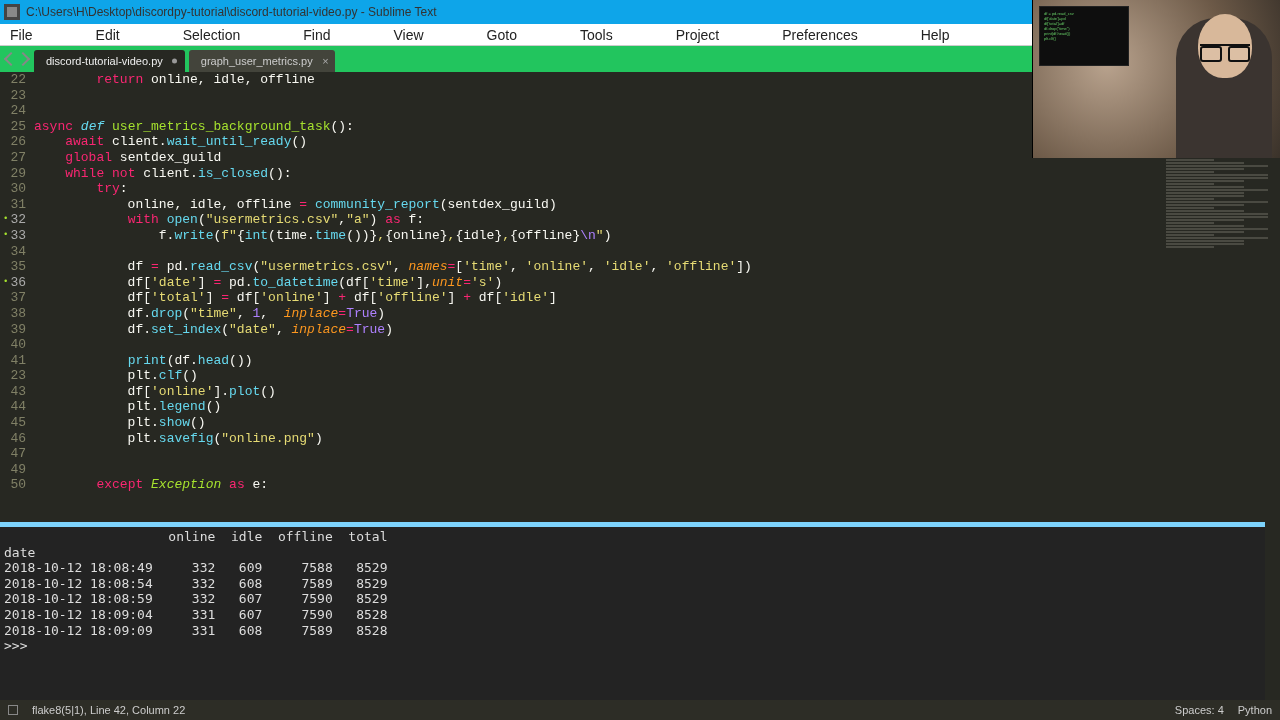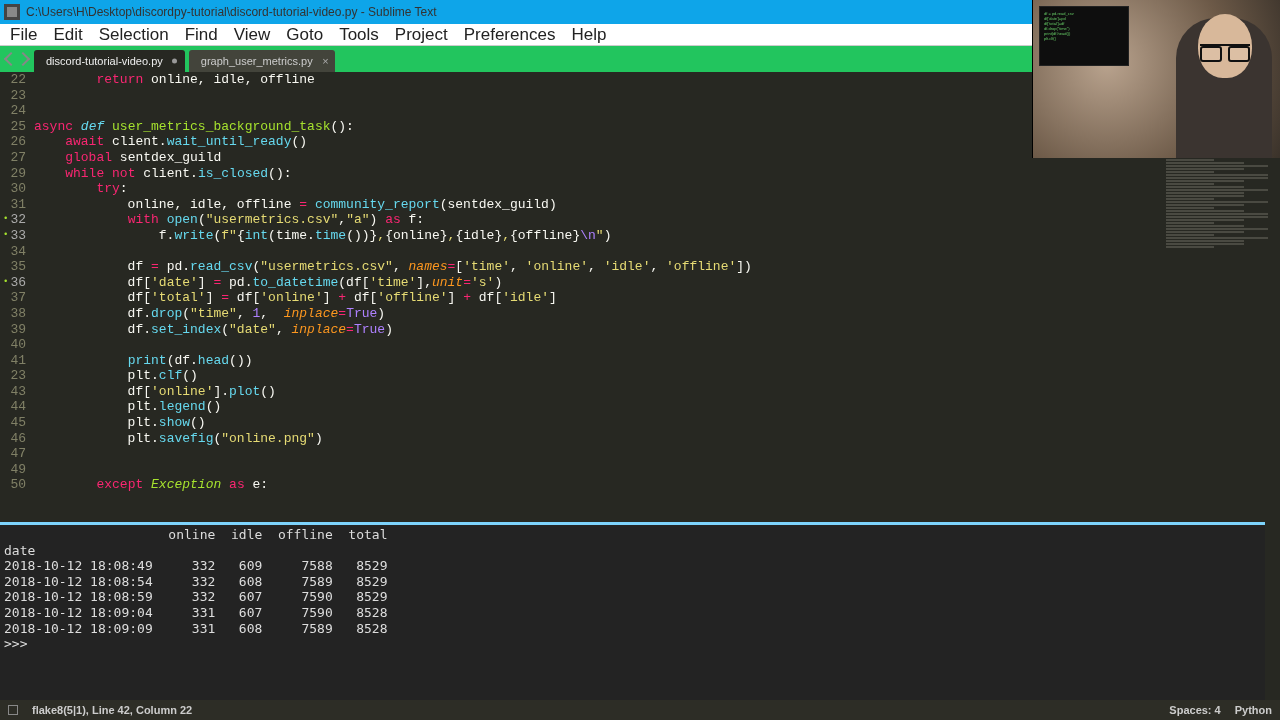--- a/index.html
+++ b/index.html
@@ -1,20 +1,20 @@
 <!DOCTYPE html>
 <html><head>
 <meta charset="utf-8">
 <style>
 * { margin:0; padding:0; box-sizing:border-box; }
 html,body { width:1280px; height:720px; overflow:hidden; font-family:"Segoe UI",Tahoma,sans-serif; background:#272822; }
 .titlebar { height:24px; background:#0ea5e9; display:flex; align-items:center; padding:0 4px; font-size:12px; color:#333; }
 .titlebar .icon { width:16px; height:16px; background:#444; margin-right:6px; display:inline-block; position:relative; }
 .titlebar .icon::after{content:"";position:absolute;inset:3px;background:#888;}
-.menubar { height:22px; background:#fff; display:flex; align-items:center; padding:0 2px; font-size:17px; color:#222; border-bottom:1px solid #ccc;}
+.menubar { height:22px; background:#fff; display:flex; align-items:center; padding:0 2px; font-size:14px; color:#222; border-bottom:1px solid #ccc;gap:47px;}
 .menubar .mitem { padding:2px 8px; cursor:default; }
 .tabstrip { height:26px; background:#22c55e; display:flex; align-items:flex-end; padding-left:4px; }
 .nav-arrows { display:flex; gap:2px; padding:3px 6px 3px 2px; align-self:center;}
 .nav-arrows span { width:10px;height:10px;border-left:2px solid #888;border-bottom:2px solid #888;display:inline-block;}
 .nav-arrows span:first-child{transform:rotate(45deg);}
 .nav-arrows span:last-child{transform:rotate(-135deg);}
 .tab { height:22px; background:#43443b; color:#ccc; font-size:11px; display:flex; align-items:center; padding:0 22px 0 12px; position:relative; border-radius:3px 3px 0 0; margin-right:4px; cursor:default;}
 .tab.active { background:#272822; color:#eee; }
 .tab .dot { width:5px;height:5px;border-radius:50%;background:#999;position:absolute;right:8px;top:50%;transform:translateY(-50%);}
 .tab .close { position:absolute; right:6px; top:50%; transform:translateY(-50%); font-size:11px; color:#aaa;}
@@ -33,23 +33,23 @@
 .fn{color:#66d9ef;}        
 .nm{color:#a6e22e;}        
 .num{color:#ae81ff;}       
 .str{color:#e6db74;}       
 .arg{color:#fd971f;font-style:italic;} 
 .op{color:#f92672;}
 .const{color:#ae81ff;}
 .esc{color:#ae81ff;}
 .cls{color:#a6e22e;font-style:italic;}
 
-.console { position:absolute; left:0; right:15px; bottom:20px; height:178px; background:#232323; color:#ddd; font-family:Consolas,"Courier New",monospace; font-size:13px; line-height:15.6px; padding:2px 4px; border-top:3px solid #7dd3fc;}
+.console { position:absolute; left:0; right:15px; bottom:20px; height:178px; background:#232323; color:#ddd; font-family:Consolas,"Courier New",monospace; font-size:13px; line-height:15.6px; padding:2px 4px; border-top:5px solid #7dd3fc;}
 .console pre{white-space:pre;}
-.statusbar { position:absolute; bottom:0; left:0; right:0; height:20px; background:#2d2d26; color:#ccc; font-size:11px; display:flex; align-items:center; padding:0 8px; justify-content:space-between;font-weight:bold;}
+.statusbar { position:absolute; bottom:0; left:0; right:0; height:20px; background:#2d2d26; color:#ccc; font-size:11px; display:flex; align-items:center; padding:0 8px; justify-content:space-between;}
 .statusbar .l,.statusbar .r{display:flex;gap:14px;align-items:center;}
 .statusbar .box{width:10px;height:10px;border:1px solid #888;}
 .webcam { position:absolute; top:0; right:0; width:248px; height:158px; background:linear-gradient(135deg,#2a2620 0%,#4a3d34 40%,#6a5a4c 100%); border-left:1px solid #000; overflow:hidden;}
 .webcam .wall{position:absolute;inset:0;background:radial-gradient(circle at 30% 40%,#b9a38e 0%,#6d5a48 60%,#3a322a 100%);}
 .webcam .person{position:absolute;right:8px;bottom:0;width:96px;height:140px;background:#3b3430;border-radius:40px 40px 0 0;}
 .webcam .head{position:absolute;right:28px;top:14px;width:54px;height:64px;background:#d8b89a;border-radius:50% 50% 46% 46%;}
 .webcam .glasses{position:absolute;right:30px;top:44px;width:50px;height:12px;border-top:2px solid #111;display:flex;justify-content:space-between;}
 .webcam .glasses::before,.webcam .glasses::after{content:"";width:18px;height:12px;border:2px solid #111;border-radius:3px;background:rgba(255,255,255,.1);}
 .webcam .mini{position:absolute;left:6px;top:6px;width:90px;height:60px;background:#0e0e0e;border:1px solid #222;padding:4px;font-size:4px;line-height:5px;color:#6c6;white-space:pre;overflow:hidden;}
 .minimap{position:absolute;top:158px;right:0;width:120px;height:360px;background:#272822;}

